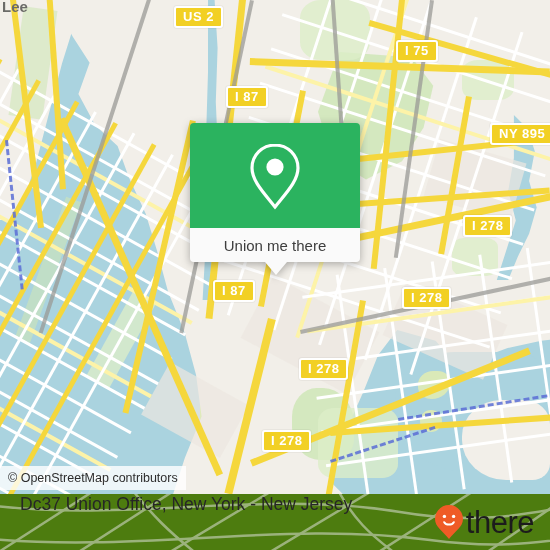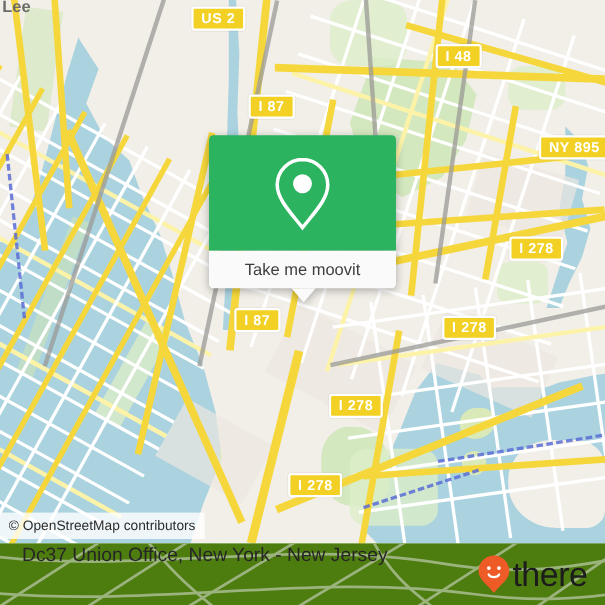--- a/index.html
+++ b/index.html
@@ -228,38 +228,38 @@
     <div class="rail" style="left:300px;top:330px;width:260px;height:4px;transform:rotate(-12deg);"></div>
     <div class="rail" style="left:430px;top:0px;width:4px;height:260px;transform:rotate(8deg);"></div>
 
     <div class="ferry" style="left:8px;top:140px;width:150px;transform:rotate(84deg);"></div>
     <div class="ferry" style="left:398px;top:418px;width:160px;transform:rotate(-9deg);"></div>
     <div class="ferry" style="left:330px;top:460px;width:110px;transform:rotate(-18deg);"></div>
 
     <div class="placelbl" style="left:2px;top:-2px;">Lee</div>
 
     <div class="shield" style="left:174px;top:6px;">US 2</div>
-    <div class="shield" style="left:396px;top:40px;">I 48</div>
+    <div class="shield" style="left:396px;top:40px;">I 75</div>
     <div class="shield" style="left:226px;top:86px;">I 87</div>
     <div class="shield" style="left:490px;top:123px;">NY 895</div>
     <div class="shield" style="left:463px;top:215px;">I 278</div>
     <div class="shield" style="left:213px;top:280px;">I 87</div>
     <div class="shield" style="left:402px;top:287px;">I 278</div>
     <div class="shield" style="left:299px;top:358px;">I 278</div>
     <div class="shield" style="left:262px;top:430px;">I 278</div>
 
     <div class="card">
       <div class="card-top">
         <svg width="62" height="72" viewBox="0 0 62 72">
           <path d="M31 5 C18.3 5 8 15.3 8 28 C8 41 20 53 31 67 C42 53 54 41 54 28 C54 15.3 43.7 5 31 5 Z" fill="none" stroke="#ffffff" stroke-width="3.2"></path>
           <circle cx="31" cy="27" r="8.6" fill="#ffffff"></circle>
         </svg>
       </div>
       <div class="card-foot">
-        <span>Take me moovit</span>
+        <span>Union me there</span>
       </div>
       <div class="card-ptr"></div>
     </div>
 
     <div class="attrib">
       <span>© OpenStreetMap contributors</span>
     </div>
   </div>
 
   <div class="bottom">

